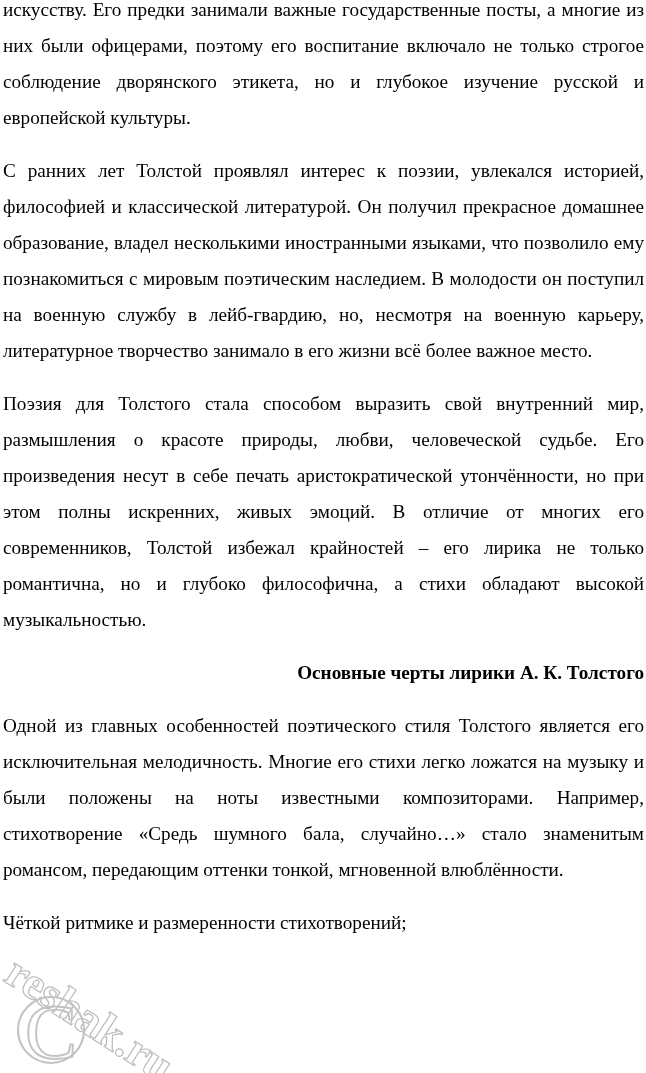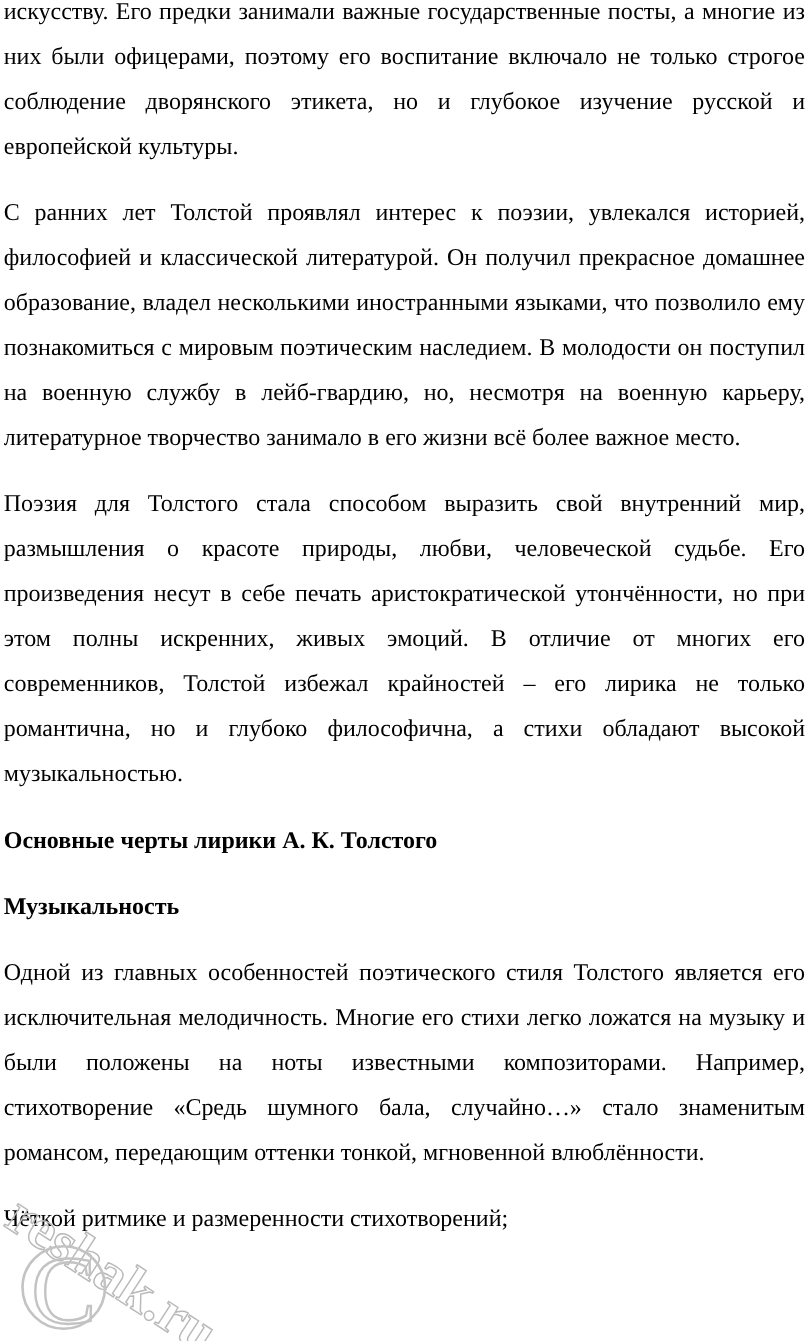--- a/index.html
+++ b/index.html
@@ -41,21 +41,21 @@
     margin-top: -8px;
   }
   .para.continued {
     text-indent: 0;
   }
   .heading {
     margin: 0 0 17px 0;
     font-size: 19.2px;
     line-height: 36px;
     font-weight: bold;
-    text-align: left;
+    text-align: right;
   }
   .para.last {
     margin-bottom: 0;
   }
 
   
   #watermark {
     position: absolute;
     left: 0;
     top: 930px;
@@ -97,21 +97,20 @@
   <div id="doc-body">
 
     <p class="para first continued">искусству. Его предки занимали важные государственные посты, а многие из них были офицерами, поэтому его воспитание включало не только строгое соблюдение дворянского этикета, но и глубокое изучение русской и европейской культуры.</p>
 
     <p class="para">С ранних лет Толстой проявлял интерес к поэзии, увлекался историей, философией и классической литературой. Он получил прекрасное домашнее образование, владел несколькими иностранными языками, что позволило ему познакомиться с мировым поэтическим наследием. В молодости он поступил на военную службу в лейб-гвардию, но, несмотря на военную карьеру, литературное творчество занимало в его жизни всё более важное место.</p>
 
     <p class="para">Поэзия для Толстого стала способом выразить свой внутренний мир, размышления о красоте природы, любви, человеческой судьбе. Его произведения несут в себе печать аристократической утончённости, но при этом полны искренних, живых эмоций. В отличие от многих его современников, Толстой избежал крайностей – его лирика не только романтична, но и глубоко философична, а стихи обладают высокой музыкальностью.</p>
 
     <p class="heading">Основные черты лирики А. К. Толстого</p>
 
-    <p class="heading">Музыкальность</p>
 
     <p class="para">Одной из главных особенностей поэтического стиля Толстого является его исключительная мелодичность. Многие его стихи легко ложатся на музыку и были положены на ноты известными композиторами. Например, стихотворение «Средь шумного бала, случайно…» стало знаменитым романсом, передающим оттенки тонкой, мгновенной влюблённости.</p>
 
 
     <p class="para last">Чёткой ритмике и размеренности стихотворений;</p>
 
   </div>
 
   <div id="watermark">
     <svg width="260" height="160" viewBox="0 0 260 160" xmlns="http://www.w3.org/2000/svg">

